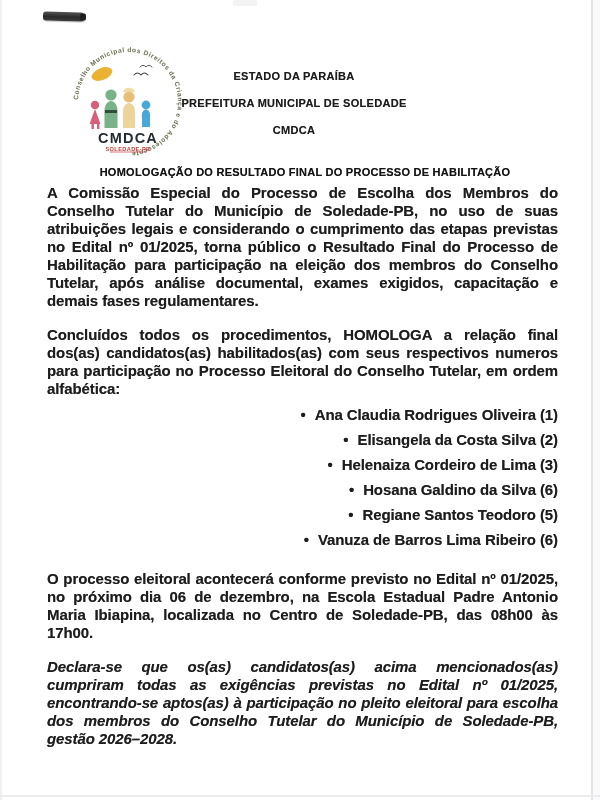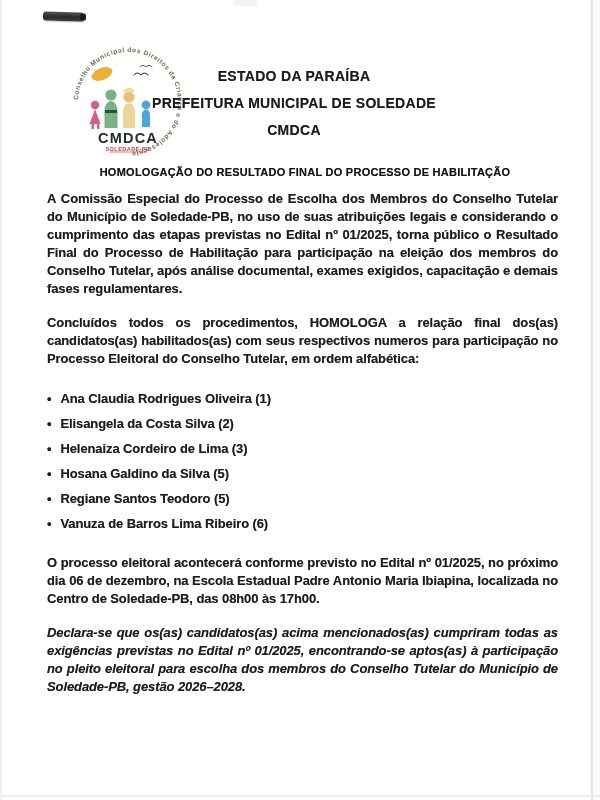--- a/index.html
+++ b/index.html
@@ -61,44 +61,44 @@
     font-size: 14.5px; font-weight: 700; fill: #232b33; letter-spacing: 1.2px;
     text-anchor: middle;
   }
   .logo .city {
     font-size: 5.6px; font-weight: 700; fill: #c23b3b; letter-spacing: 0.4px;
     text-anchor: middle;
   }
   .header {
     position: absolute; left: 0; top: 63px; width: 588px;
     text-align: center;
-    font-size: 14px; font-weight: 700;
+    font-size: 11px; font-weight: 700;
     line-height: 27px;
     letter-spacing: 0.3px;
     color: #1c1c1c;
     text-shadow: 0 0 0.4px rgba(28,28,28,0.55);
   }
   .title {
     position: absolute; left: 0; top: 166px; width: 610px;
     text-align: center;
     font-size: 11px; font-weight: 700; letter-spacing: 0.25px;
     color: #141414;
     text-shadow: 0 0 0.4px rgba(20,20,20,0.6);
   }
   .content {
-    position: absolute; left: 47px; top: 190px; width: 511px;
-    font-size: 13px; font-weight: 700;
+    position: absolute; left: 47px; top: 184px; width: 511px;
+    font-size: 15px; font-weight: 700;
     line-height: 18px;
     letter-spacing: -0.1px;
     color: #1d1d1d;
     text-shadow: 0 0 0.4px rgba(25,25,25,0.55);
   }
   .para { text-align: justify; }
   .para + .para { margin-top: 16px; }
-  .list { margin-top: 22px; text-align: left; }
+  .list { margin-top: 8px; text-align: right; }
   .li { margin-bottom: 7px; line-height: 18px; }
   .bullet { display: inline-block; margin-right: 9px; transform: translateY(-0.5px); }
   .para-election { margin-top: 21px; }
   .para-declaration { margin-top: 30px; font-style: italic; }
 </style>
 </head>
 <body>
 
 <div class="page">
 
@@ -160,21 +160,21 @@
   <div class="title">HOMOLOGAÇÃO DO RESULTADO FINAL DO PROCESSO DE HABILITAÇÃO</div>
 
   <div class="content">
     <p class="para">A Comissão Especial do Processo de Escolha dos Membros do Conselho Tutelar do Município de Soledade-PB, no uso de suas atribuições legais e considerando o cumprimento das etapas previstas no Edital nº 01/2025, torna público o Resultado Final do Processo de Habilitação para participação na eleição dos membros do Conselho Tutelar, após análise documental, exames exigidos, capacitação e demais fases regulamentares.</p>
     <p class="para">Concluídos todos os procedimentos, HOMOLOGA a relação final dos(as) candidatos(as) habilitados(as) com seus respectivos numeros para participação no Processo Eleitoral do Conselho Tutelar, em ordem alfabética:</p>
 
     <div class="list">
       <div class="li"><span class="bullet">•</span><span>Ana Claudia Rodrigues Oliveira (1)</span></div>
       <div class="li"><span class="bullet">•</span><span>Elisangela da Costa Silva (2)</span></div>
       <div class="li"><span class="bullet">•</span><span>Helenaiza Cordeiro de Lima (3)</span></div>
-      <div class="li"><span class="bullet">•</span><span>Hosana Galdino da Silva (5)</span></div>
+      <div class="li"><span class="bullet">•</span><span>Hosana Galdino da Silva (6)</span></div>
       <div class="li"><span class="bullet">•</span><span>Regiane Santos Teodoro (5)</span></div>
       <div class="li"><span class="bullet">•</span><span>Vanuza de Barros Lima Ribeiro (6)</span></div>
     </div>
 
     <p class="para para-election">O processo eleitoral acontecerá conforme previsto no Edital nº 01/2025, no próximo dia 06 de dezembro, na Escola Estadual Padre Antonio Maria Ibiapina, localizada no Centro de Soledade-PB, das 08h00 às 17h00.</p>
     <p class="para para-declaration">Declara-se que os(as) candidatos(as) acima mencionados(as) cumpriram todas as exigências previstas no Edital nº 01/2025, encontrando-se aptos(as) à participação no pleito eleitoral para escolha dos membros do Conselho Tutelar do Município de Soledade-PB, gestão 2026–2028.</p>
   </div>
 
 </div>
 

